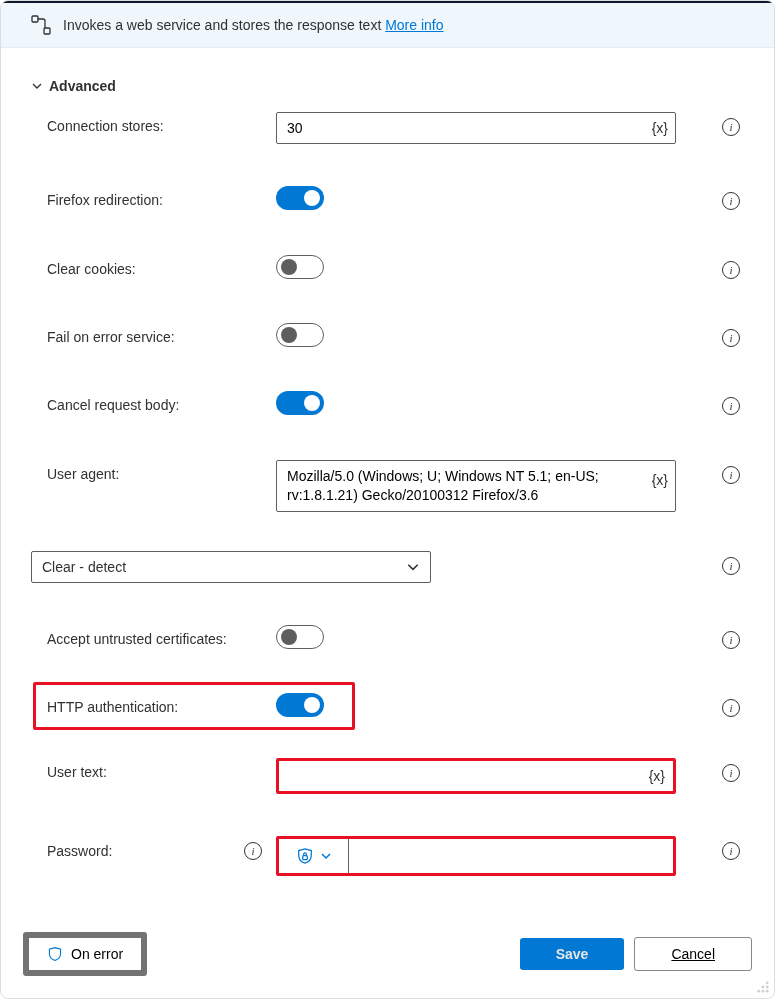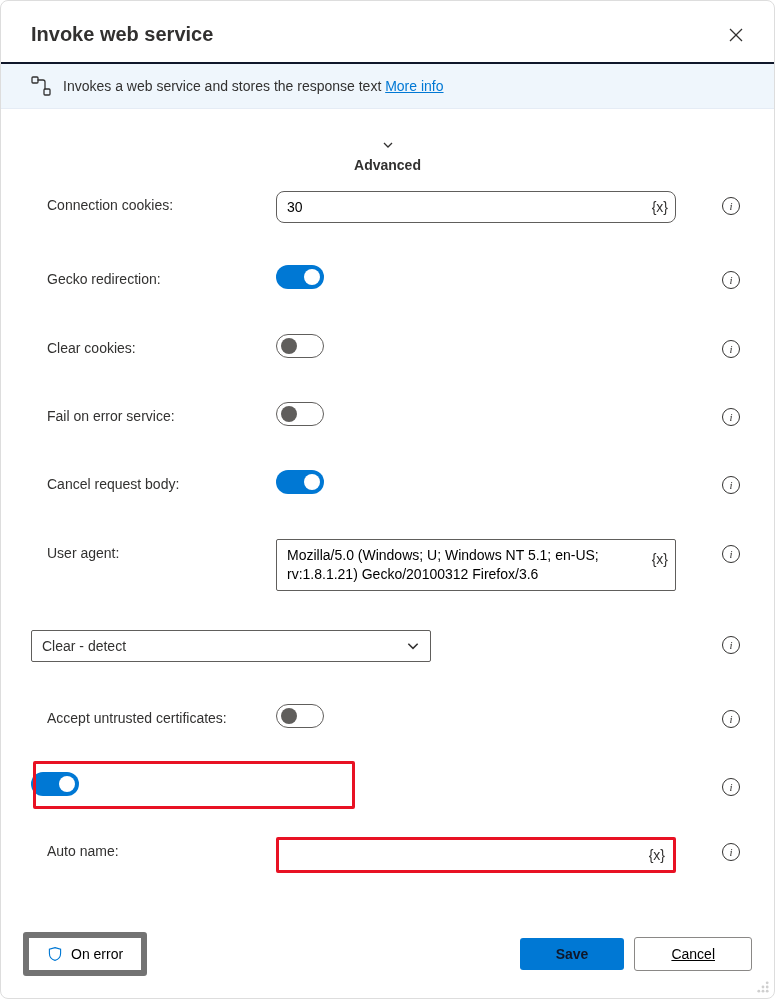--- a/index.html
+++ b/index.html
@@ -10,29 +10,29 @@
     .dlg-title { font-size: 20px; font-weight: 600; }
     .close-x { width: 20px; height: 20px; cursor: pointer; color: #323130; display:flex;align-items:center;justify-content:center; }
 
     .banner { background: #eff6fc; padding: 12px 30px; display:flex; align-items:center; gap:12px; border-top:2px solid #0f172a; border-bottom:1px solid #e5ecf5; }
     .banner-icon { width:20px; height:20px; color:#323130; flex:none; }
     .banner-text { font-size: 14px; color:#323130; }
     .banner-text a { color:#0078d4; text-decoration: underline; }
 
     .scroll { flex: 1; overflow-y: auto; padding: 26px 30px 20px 30px; position:relative; }
 
-    .section-head { display:flex; align-items:center; gap:6px; font-weight:600; margin: 4px 0 18px 0; cursor:pointer;flex-direction:column; }
+    .section-head { display:flex; align-items:center; gap:6px; font-weight:600; margin: 4px 0 18px 0; cursor:pointer; }
     .chev { width:12px; height:12px; }
 
     .row { display:flex; align-items:flex-start; margin: 0 0 42px 0; }
     .lbl-col { width: 245px; padding-top: 6px; font-size:14px; padding-left:16px; }
     .ctl-col { width: 400px; }
     .info-col { flex:1; display:flex; align-items:center; justify-content:flex-end; padding-top:6px; padding-right:4px; }
 
-    .txt-input { width:100%; height:32px; border:1px solid #605e5c; border-radius:8px; padding: 4px 49px 4px 10px; font-size:14px; outline:none; position:relative; }
+    .txt-input { width:100%; height:32px; border:1px solid #605e5c; border-radius:2px; padding: 4px 49px 4px 10px; font-size:14px; outline:none; position:relative; }
     .txt-wrap { position: relative; width: 100%; }
     .varsuffix { position:absolute; right:8px; top:50%; transform:translateY(-50%); font-size:14px; color:#323130; cursor:pointer; user-select:none; }
     .multiline { width:100%; border:1px solid #605e5c; border-radius:2px; padding:6px 36px 6px 10px; font-size:14px; line-height:1.35; min-height:50px; resize:none; font-family:inherit; }
 
     .toggle { width:48px; height:24px; border-radius:12px; position:relative; cursor:pointer; border:none; }
     .toggle.on { background:#0078d4; }
     .toggle.off { background:#fff; border:1px solid #605e5c; }
     .knob { width:16px; height:16px; border-radius:50%; position:absolute; top:50%; transform:translateY(-50%); }
     .toggle.on .knob { right:4px; background:#fff; }
     .toggle.off .knob { left:4px; background:#605e5c; }
@@ -41,45 +41,36 @@
 
     .info-i { width:18px; height:18px; border:1px solid #323130; border-radius:50%; display:flex; align-items:center; justify-content:center; font-size:11px; font-style:italic; font-family:Georgia,serif; cursor:pointer; }
     .inline-info { margin-left:8px; }
 
     .red-box { border: 3px solid #e81123; border-radius:2px; }
 
     .footer { border-top:0; padding: 18px 22px 22px 22px; display:flex; align-items:center; }
     .on-error-btn { border:6px solid #737373; background:#fff; border-radius:3px; padding: 8px 18px; display:flex; align-items:center; gap:8px; cursor:pointer; font-size:14px; }
     .spacer { flex:1; }
     .btn { border-radius:3px; padding: 8px 36px; font-size:14px; cursor:pointer; }
-    .btn.primary { background:#0078d4; color:#0f172a; border:none; font-weight:600; }
+    .btn.primary { background:#0078d4; color:#e5e5e5; border:none; font-weight:600; }
     .btn.secondary { background:#fff; border:1px solid #8a8886; margin-left:10px;text-decoration:underline; }
 
     .pw-combo { display:flex; width:100%; border:1px solid #605e5c; border-radius:2px; height:34px; }
     .pw-left { width:70px; display:flex; align-items:center; justify-content:center; gap:6px; border-right:1px solid #605e5c; color:#0078d4; cursor:pointer; }
     .pw-input { flex:1; border:none; outline:none; padding:0 10px; font-size:14px; }
 
     .label-with-info { display:flex; align-items:center; gap:8px; }
 
     .resize-grip { position:absolute; right:4px; bottom:4px; width:14px; height:14px; opacity:.4; }
   </style>
 </head>
 <body>
 
 <div class="dialog">
 
-  <div class="dlg-header">
-    <div class="dlg-title">Invoke web service</div>
-    <div class="close-x">
-      <svg viewBox="0 0 16 16" width="16" height="16" stroke="currentColor" stroke-width="1.2" fill="none">
-          <line x1="2" y1="2" x2="14" y2="14"></line>
-          <line x1="14" y1="2" x2="2" y2="14"></line>
-        </svg>
-    </div>
-  </div>
 
   <div class="banner">
     <span class="banner-icon">
       <svg viewBox="0 0 20 20" width="20" height="20" stroke="currentColor" stroke-width="1.3" fill="none">
         <rect x="1" y="1" width="6" height="6" rx="1"></rect>
           <rect x="13" y="13" width="6" height="6" rx="1"></rect>
         <path d="M7 4 H12 a2 2 0 0 1 2 2 V13" stroke-linecap="round"></path>
       </svg>
     </span>
     <span class="banner-text">
@@ -91,34 +82,34 @@
   <div class="scroll">
 
     <div class="section-head">
       <svg class="chev" viewBox="0 0 12 12" stroke="#323130" stroke-width="1.3" fill="none">
           <polyline points="2,4 6,8 10,4"></polyline>
         </svg>
       <span>Advanced</span>
     </div>
 
     <div class="row">
-      <div class="lbl-col">Connection cookies:</div>
+      <div class="lbl-col">Connection stores:</div>
       <div class="ctl-col">
         <div class="txt-wrap">
           <input class="txt-input" value="30" style="">
           <span class="varsuffix">{x}</span>
         </div>
       </div>
       <div class="info-col">
           <span class="info-i">i</span>
         </div>
     </div>
 
     <div class="row">
-      <div class="lbl-col">Gecko redirection:</div>
+      <div class="lbl-col">Firefox redirection:</div>
       <div class="ctl-col"><button class="toggle on"><span class="knob"></span></button></div>
       <div class="info-col">
           <span class="info-i">i</span>
         </div>
     </div>
 
     <div class="row">
       <div class="lbl-col">Clear cookies:</div>
       <div class="ctl-col"><button class="toggle off"><span class="knob"></span></button></div>
       <div class="info-col">
@@ -171,29 +162,30 @@
 
     <div class="row">
       <div class="lbl-col">Accept untrusted certificates:</div>
       <div class="ctl-col"><button class="toggle off"><span class="knob"></span></button></div>
       <div class="info-col">
           <span class="info-i">i</span>
         </div>
     </div>
 
     <div class="row" style="position:relative; margin-bottom:38px;">
+      <div class="lbl-col" style="padding-left:16px;">HTTP authentication:</div>
       <div class="ctl-col"><button class="toggle on"><span class="knob"></span></button></div>
       <div class="info-col">
           <span class="info-i">i</span>
         </div>
       <div class="red-box" style="position:absolute; left:2px; top:-11px; width:322px; height:48px; pointer-events:none;"></div>
     </div>
 
     <div class="row">
-      <div class="lbl-col">Auto name:</div>
+      <div class="lbl-col">User text:</div>
       <div class="ctl-col">
         <div class="txt-wrap red-box" style="padding:0;">
           <input class="txt-input" style="border: none; height: 30px;" value="">
           <span class="varsuffix">{x}</span>
         </div>
       </div>
       <div class="info-col">
           <span class="info-i">i</span>
         </div>
     </div>

